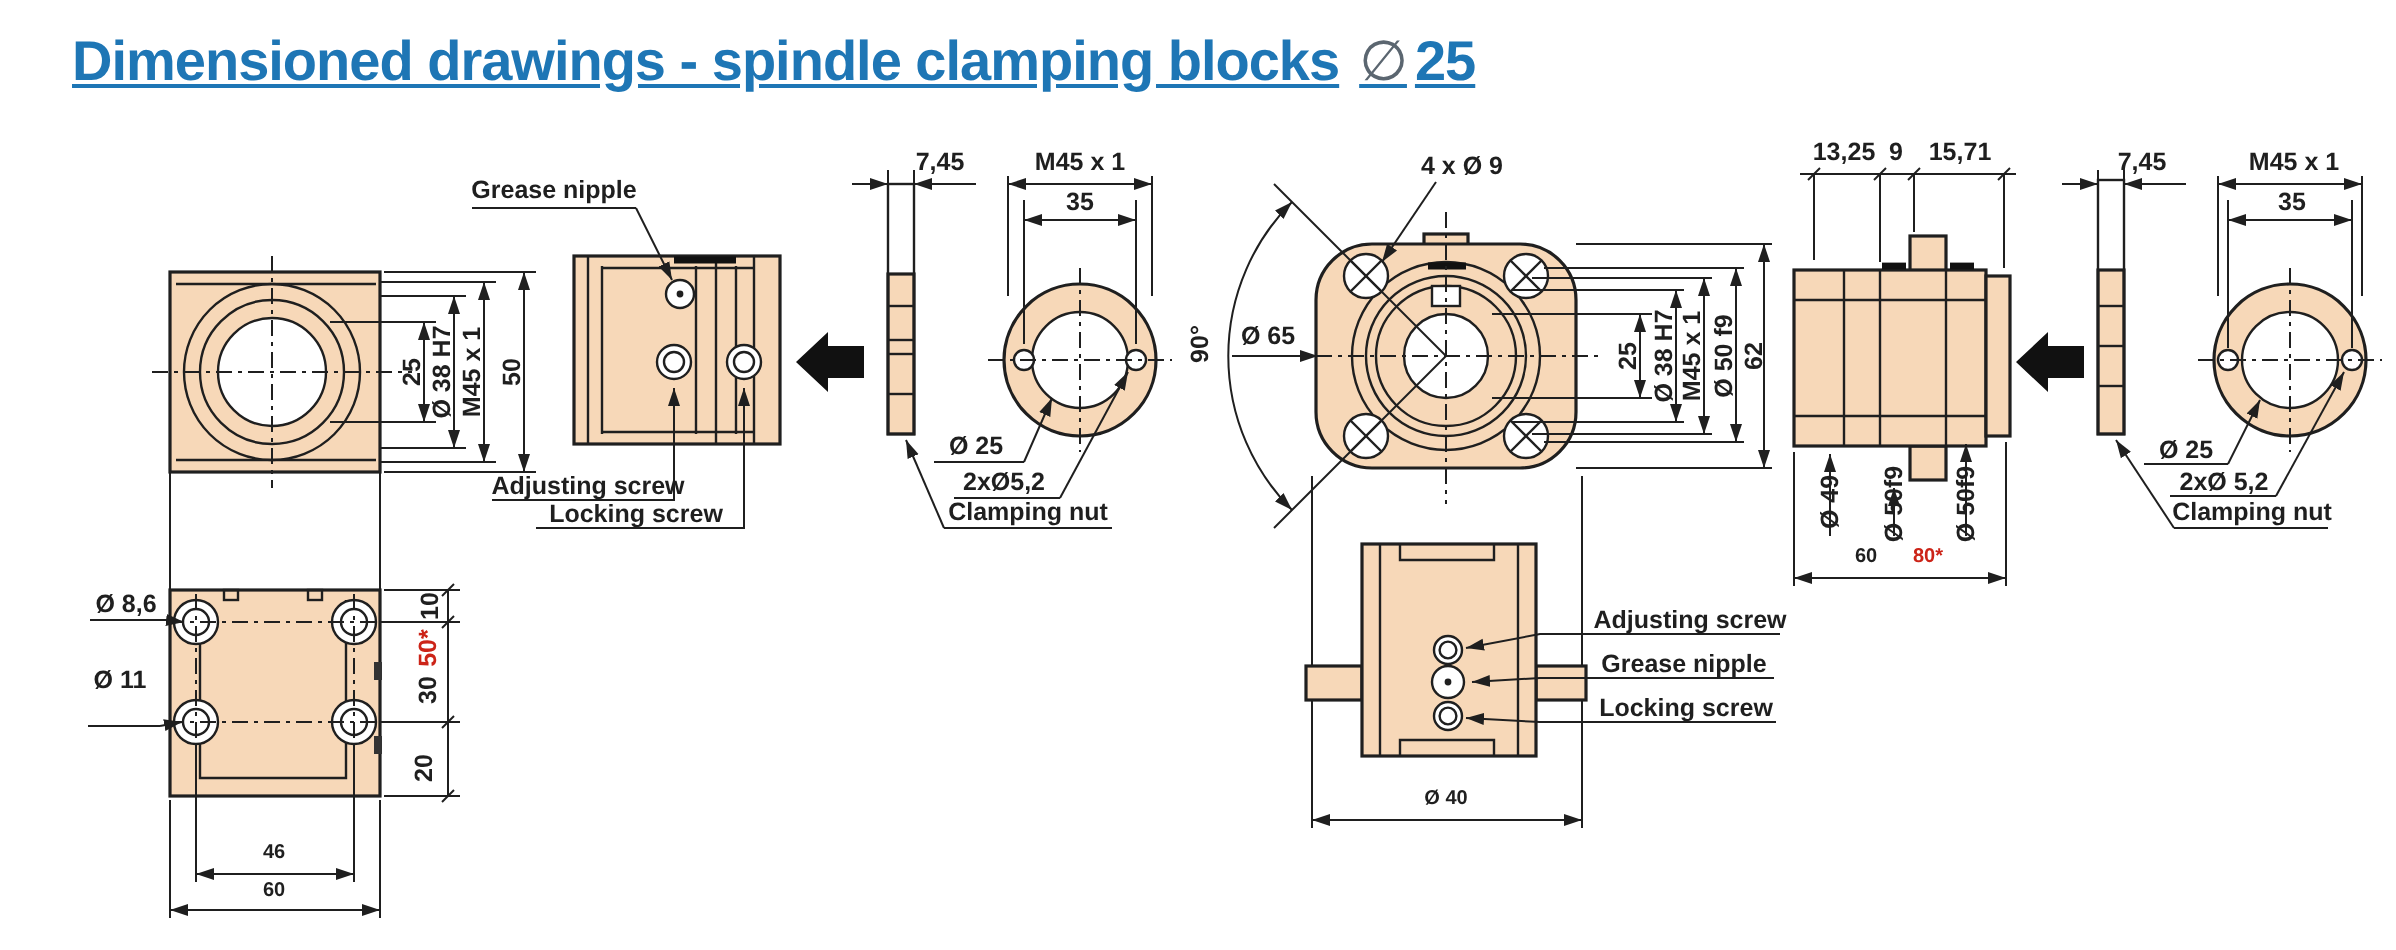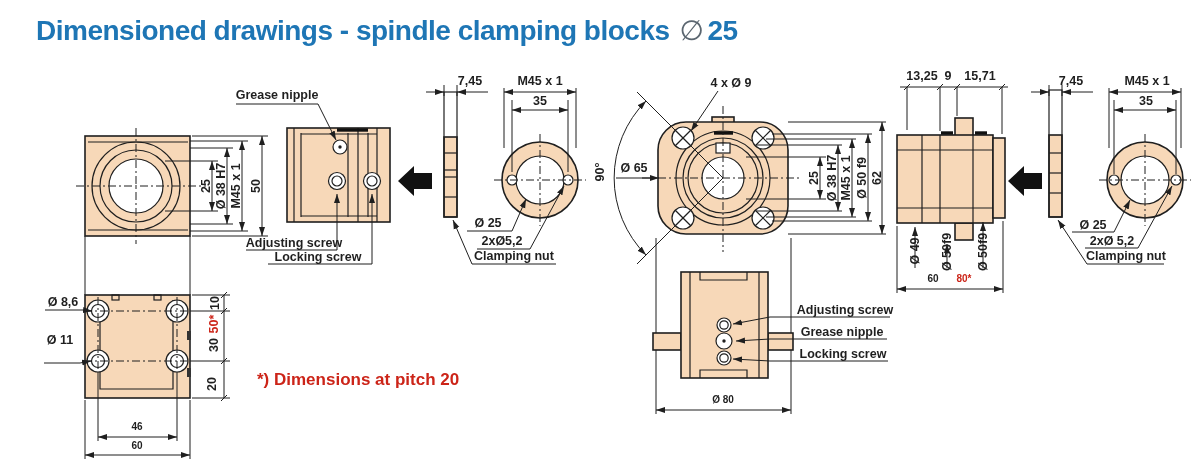--- a/index.html
+++ b/index.html
@@ -1,20 +1,20 @@
 <!DOCTYPE html>
 <html><head>
 <meta charset="utf-8">
 <style>
   html,body{margin:0;padding:0;background:#fff;}
   #stage{position:relative;width:1198px;height:475px;background:#fff;overflow:hidden;
          font-family:"Liberation Sans",sans-serif;}
   #stage svg{position:absolute;left:0;top:0;}
   .title{position:absolute;left:36px;top:14px;font-size:28px;font-weight:700;
-         color:#1e76b5;letter-spacing:-0.5px;white-space:nowrap;}
+         color:#1e76b5;letter-spacing:-0.5px;white-space:nowrap;text-decoration:underline;}
   .title .dia{color:#5b6670;margin-left:10px;font-weight:400;}
   .title .size{color:#1e76b5;margin-left:4px;}
   .lbl{position:absolute;transform:translate(-50%,-50%);font-size:12.5px;font-weight:700;
        color:#1f1f1f;white-space:nowrap;line-height:1;}
   .rot{transform:translate(-50%,-50%) rotate(-90deg);}
   .red{color:#cc2418;}
   .lg{font-size:10px;}
   .note{position:absolute;left:257px;top:370px;font-size:17px;font-weight:700;color:#cc2418;white-space:nowrap;}
   
   .s{stroke:#1f1f1f;stroke-width:1.2;fill:none;}
@@ -306,21 +306,20 @@
     <line class="dim" x1="85" y1="400" x2="85" y2="459"></line>
     <line class="dim" x1="190" y1="400" x2="190" y2="459"></line>
     <line class="dim" x1="85" y1="455" x2="190" y2="455" marker-start="url(#ah)" marker-end="url(#ah)"></line>
   </g>
 </svg>
 
   <div class="title">
     <span>Dimensioned drawings - spindle clamping blocks</span><span class="dia">∅</span><span class="size">25</span>
   </div>
 
-  <div class="note">*) Dimensions at pitch 20</div>
 
   <div class="lbl rot" style="left:206px;top:186px">25</div>
   <div class="lbl rot" style="left:221px;top:186px">Ø 38 H7</div>
   <div class="lbl rot" style="left:236px;top:186px">M45 x 1</div>
   <div class="lbl rot" style="left:256px;top:186px">50</div>
 
   <div class="lbl" style="left:277px;top:95px">Grease nipple</div>
   <div class="lbl" style="left:294px;top:243px">Adjusting screw</div>
   <div class="lbl" style="left:318px;top:257px">Locking screw</div>
 
@@ -332,21 +331,21 @@
   <div class="lbl" style="left:514px;top:256px">Clamping nut</div>
 
   <div class="lbl" style="left:731px;top:83px">4 x Ø 9</div>
   <div class="lbl rot" style="left:600px;top:172px">90°</div>
   <div class="lbl" style="left:634px;top:168px">Ø 65</div>
   <div class="lbl rot" style="left:814px;top:178px">25</div>
   <div class="lbl rot" style="left:832px;top:178px">Ø 38 H7</div>
   <div class="lbl rot" style="left:846px;top:178px">M45 x 1</div>
   <div class="lbl rot" style="left:862px;top:178px">Ø 50 f9</div>
   <div class="lbl rot" style="left:877px;top:178px">62</div>
-  <div class="lbl lg" style="left:723px;top:400px">Ø 80</div>
+  <div class="lbl lg" style="left:723px;top:400px">Ø 40</div>
 
   <div class="lbl" style="left:845px;top:310px">Adjusting screw</div>
   <div class="lbl" style="left:842px;top:332px">Grease nipple</div>
   <div class="lbl" style="left:843px;top:354px">Locking screw</div>
 
   <div class="lbl" style="left:922px;top:76px">13,25</div>
   <div class="lbl" style="left:948px;top:76px">9</div>
   <div class="lbl" style="left:980px;top:76px">15,71</div>
   <div class="lbl rot" style="left:915px;top:251px">Ø 49</div>
   <div class="lbl rot" style="left:947px;top:252px">Ø 50f9</div>

